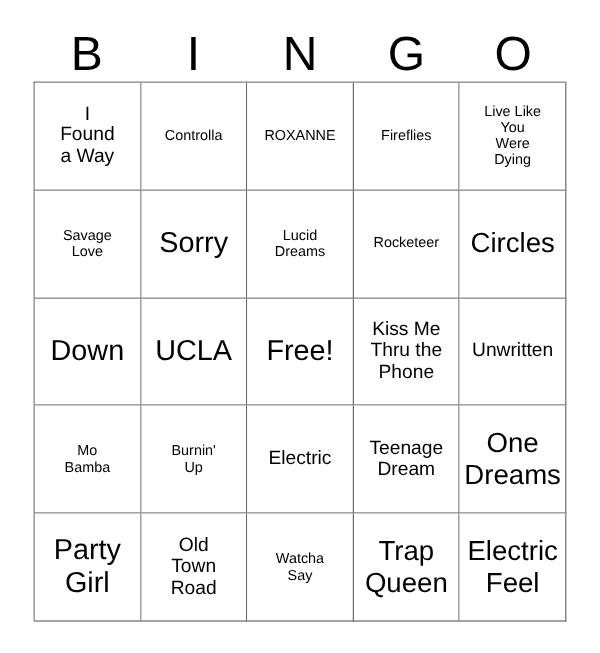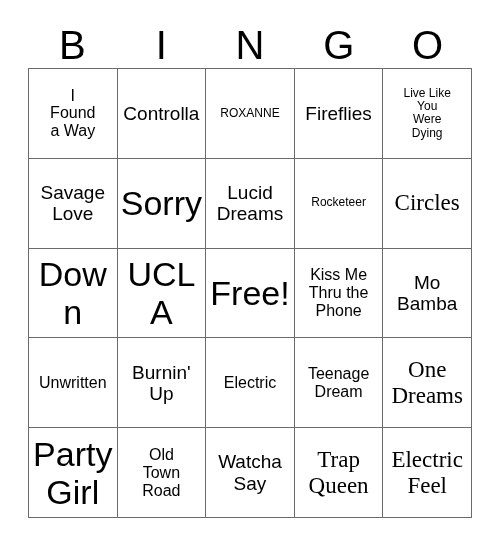--- a/index.html
+++ b/index.html
@@ -73,23 +73,23 @@
     width: 100%;
     text-align: center;
     line-height: 1.12;
     color: #000000;
     word-wrap: break-word;
     white-space: pre-line;
   }
   
   .size-xs .cell-text { font-size: 12px; }
   .size-s  .cell-text { font-size: 16px; }
-  .size-m  .cell-text { font-size: 19px; }
-  .size-l  .cell-text { font-size: 23px; font-family: Liberation Serif, serif; }
-  .size-xl .cell-text { font-size: 34px; }
+  .size-m  .cell-text { font-size: 12px; }
+  .size-l  .cell-text { font-size: 23px; }
+  .size-xl .cell-text { font-size: 24px; }
 </style>
 </head>
 <body>
 
 <div id="card-root">
 
   <div id="bingo-header">
       <div class="header-letter">B</div>
       <div class="header-letter">I</div>
       <div class="header-letter">N</div>
@@ -142,26 +142,26 @@
         <span class="cell-text">UCLA</span>
       </div>
       <div class="bingo-cell size-xl">
         <span class="cell-text">Free!</span>
       </div>
       <div class="bingo-cell size-s">
         <span class="cell-text">Kiss Me
 Thru the
 Phone</span>
       </div>
+      <div class="bingo-cell size-s">
+        <span class="cell-text">Unwritten</span>
+      </div>
       <div class="bingo-cell size-m">
         <span class="cell-text">Mo
 Bamba</span>
-      </div>
-      <div class="bingo-cell size-s">
-        <span class="cell-text">Unwritten</span>
       </div>
       <div class="bingo-cell size-m">
         <span class="cell-text">Burnin'
 Up</span>
       </div>
       <div class="bingo-cell size-s">
         <span class="cell-text">Electric</span>
       </div>
       <div class="bingo-cell size-s">
         <span class="cell-text">Teenage

